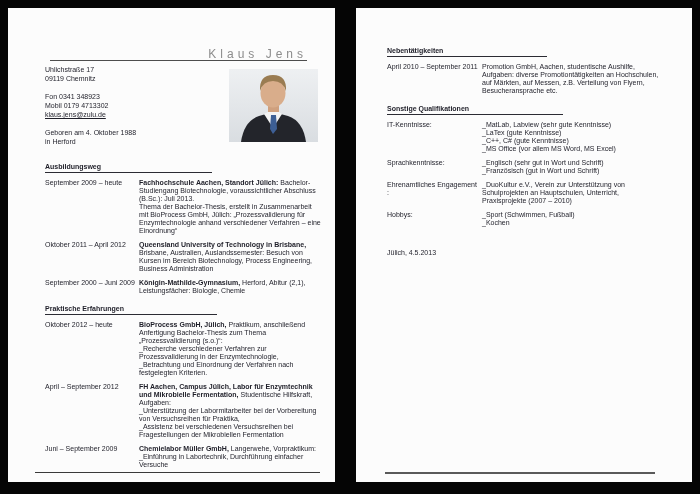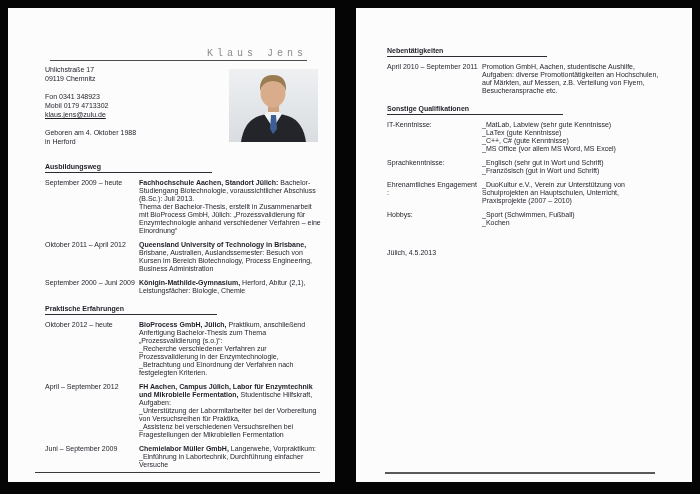--- a/index.html
+++ b/index.html
@@ -19,25 +19,24 @@
     background:#fcfcfc;
   }
   #page1 { left:8px;  width:327px; }
   #page2 { left:356px; width:336px; }
 
   
   .name-block {
     position:absolute; left:42px; top:42px; width:257px;
     text-align:right;
     color:#8c8c8c;
-    font-size:10px; letter-spacing:4px;
+    font-size:12px; letter-spacing:4px;
     border-bottom:1px solid #4d4d4d;
     padding-bottom:2px;
     white-space:nowrap;
-    font-family:Liberation Mono, monospace;
   }
   .contact { position:absolute; left:37px; top:57px; width:150px; line-height:9px; }
   .contact-group { margin-bottom:9px; }
   .email { text-decoration:underline; color:#1e1e28; cursor:pointer; }
 
   .photo {
     position:absolute; left:221px; top:61px; width:89px; height:73px;
     overflow:hidden;
   }
   .photo svg { display:block; }

